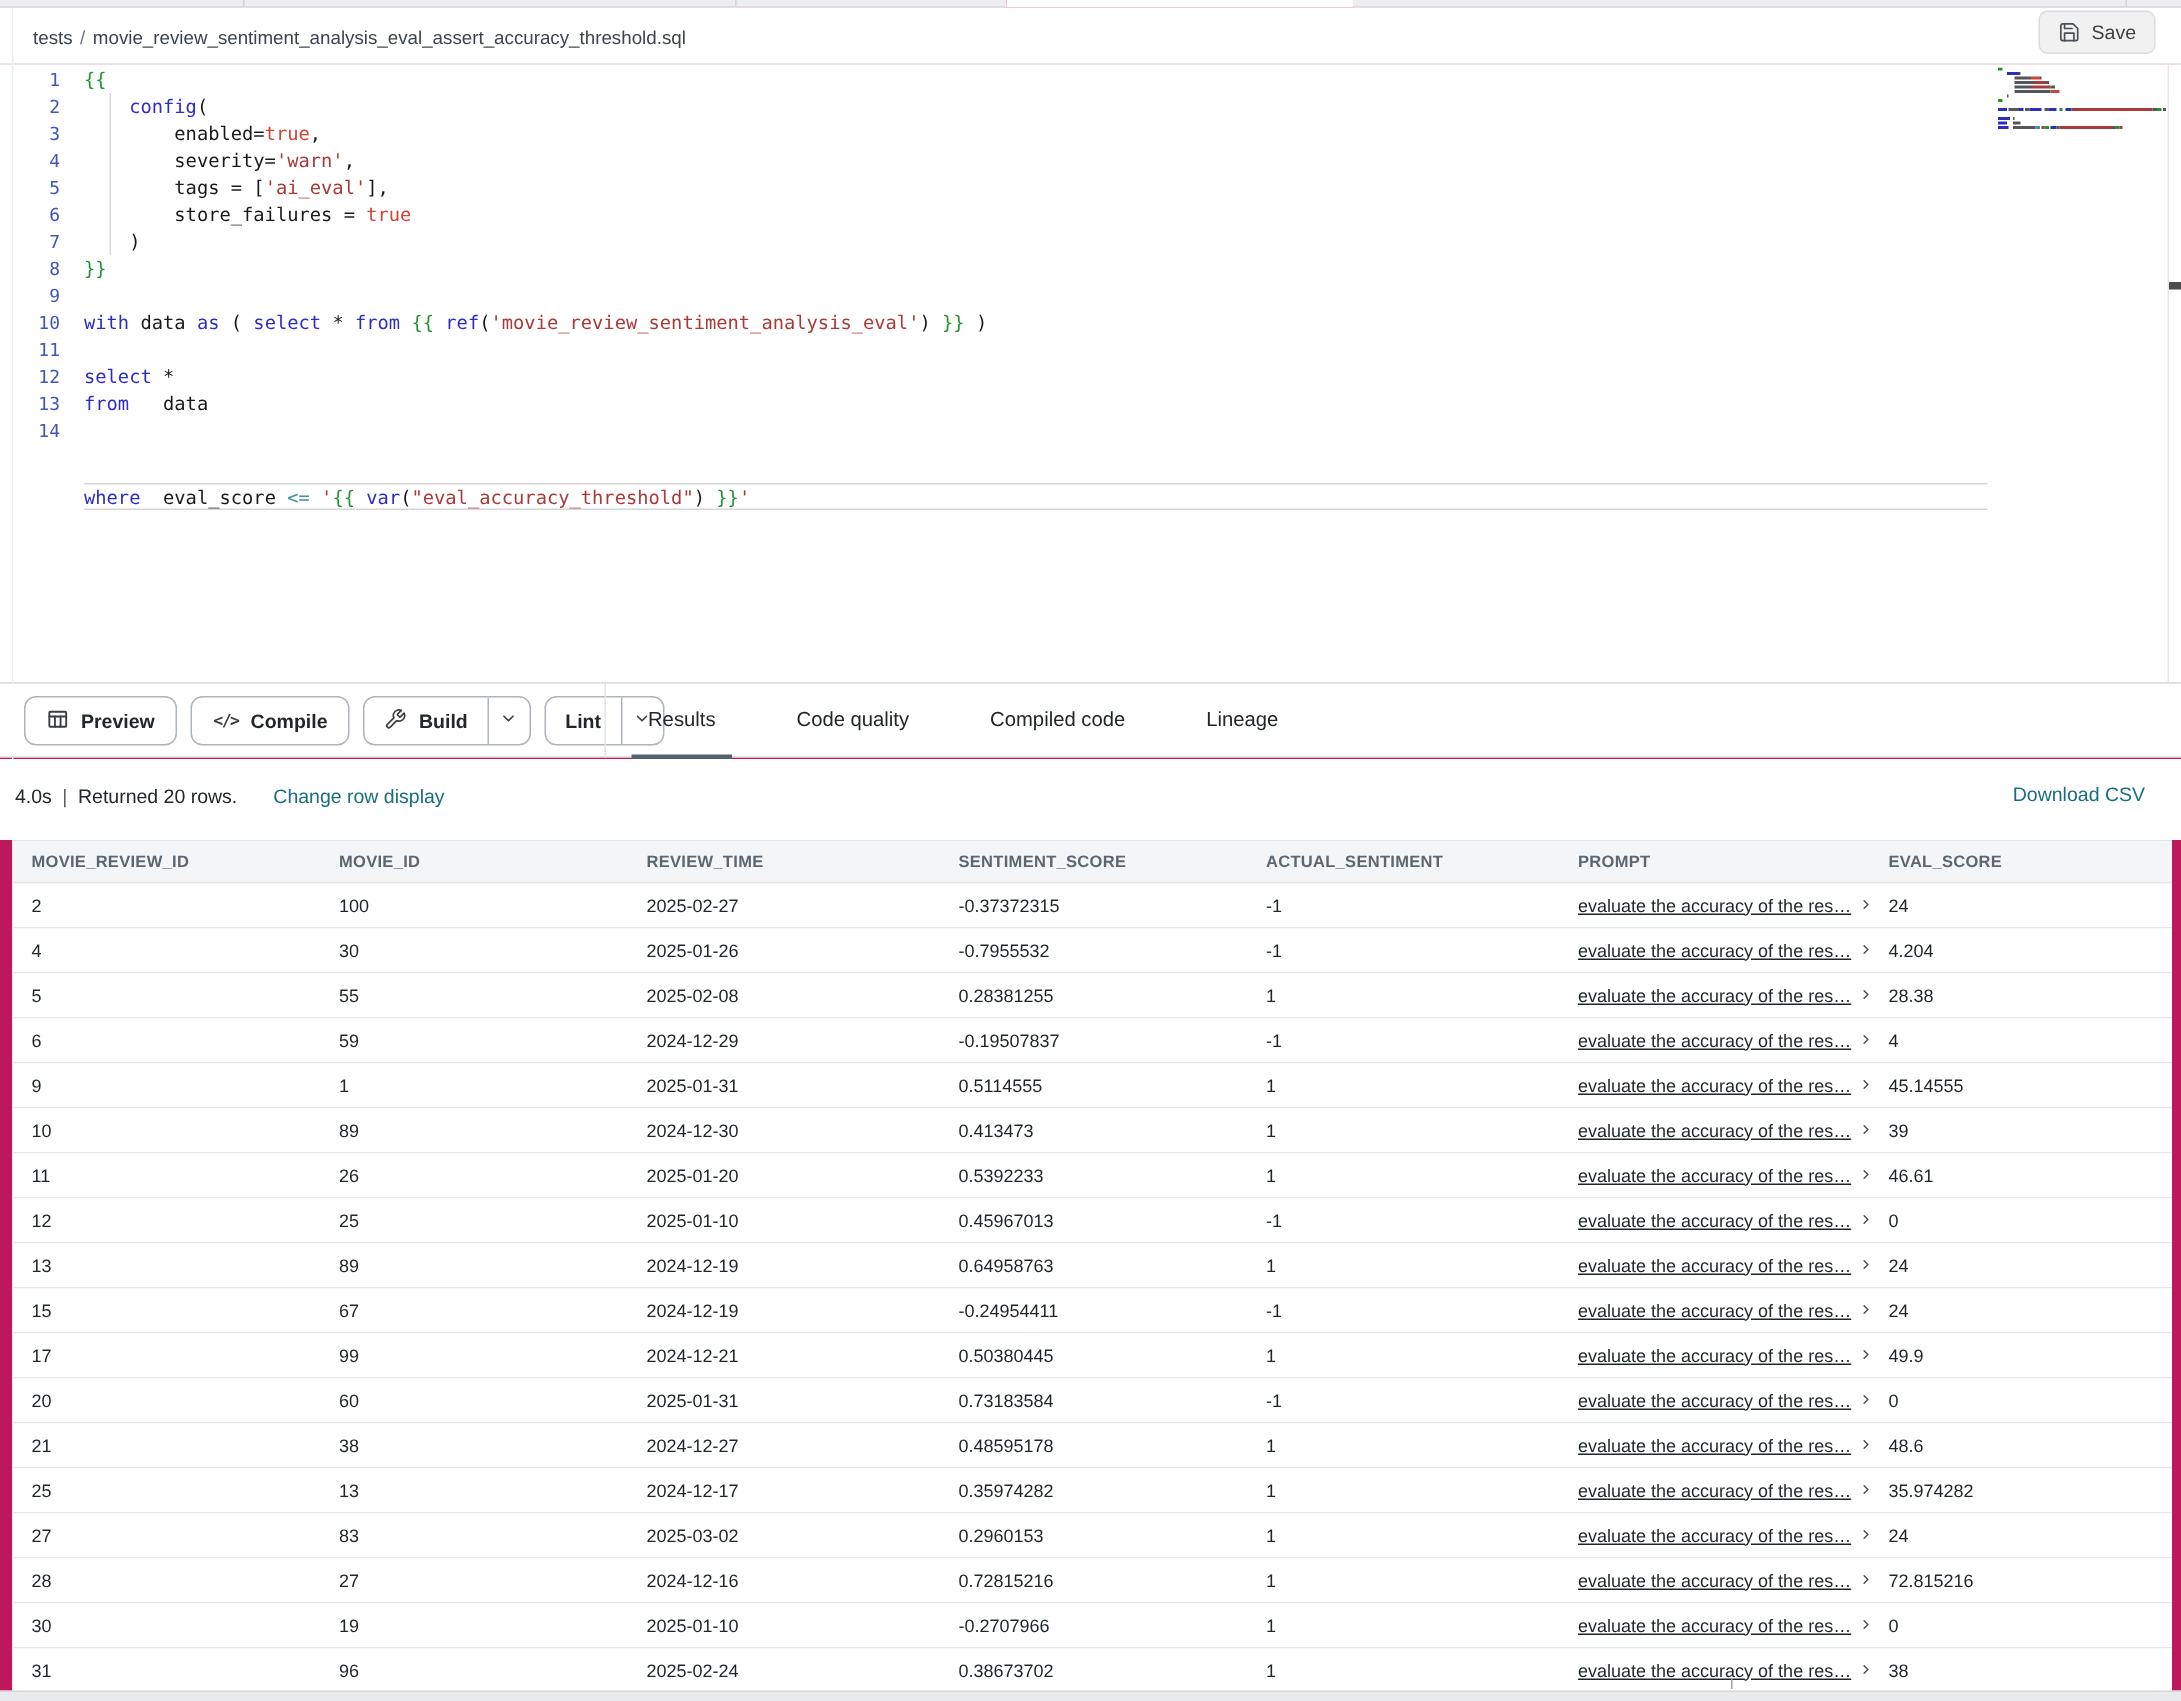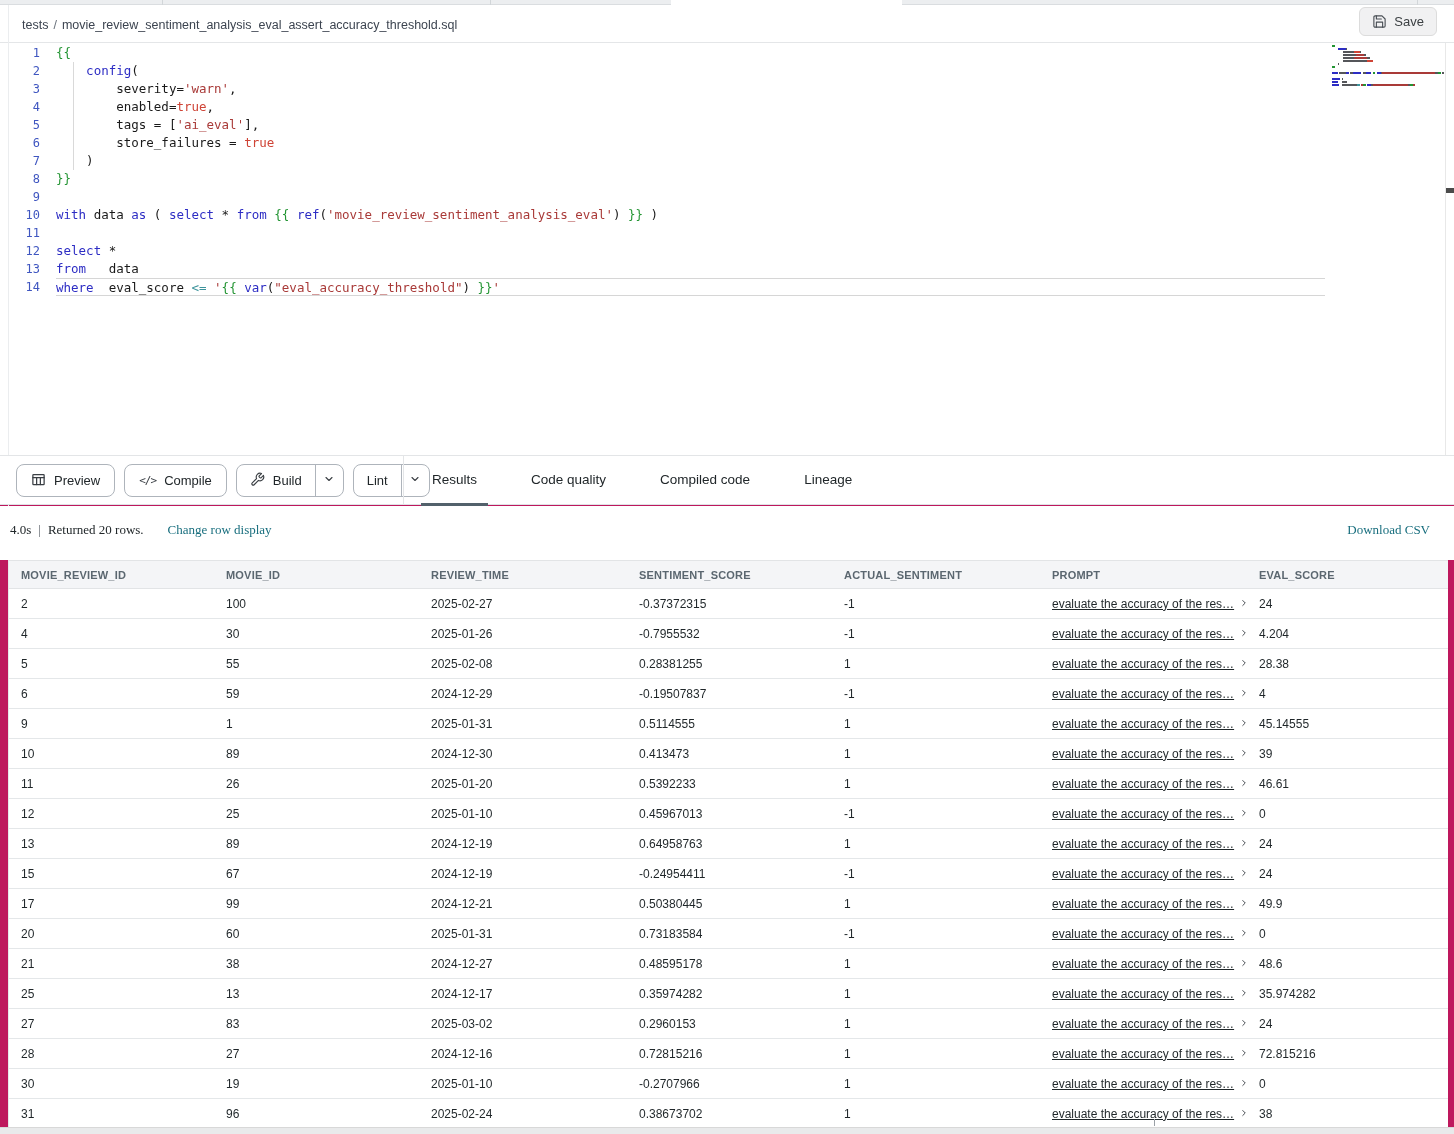--- a/index.html
+++ b/index.html
@@ -29,53 +29,53 @@
   .save-btn svg{display:block;}
 
   
   .editor{position:absolute;left:0;top:43px;width:1454px;height:412px;background:#fff;}
   .pane-left-border{position:absolute;left:8px;top:5px;width:1px;height:1121px;background:#ebedef;}
   .gutter{position:absolute;left:0;top:1px;width:40px;text-align:right;
           font-family:"DejaVu Sans Mono",monospace;font-size:12px;line-height:18px;color:var(--line-number);}
   .code{position:absolute;left:56px;top:1px;width:1269px;
         font-family:"DejaVu Sans Mono",monospace;font-size:12.5px;line-height:18px;color:var(--plain);}
   .code-line{white-space:pre;height:18px;}
-  .code-line.active{border-top:1px solid #d6d6d6;border-bottom:1px solid #d6d6d6;}
+  .code-line.active{border-top:1px solid #d6d6d6;border-bottom:1px solid #d6d6d6;margin-top:44px;}
   .tok-kw{color:var(--keyword);} .tok-str{color:var(--string);} .tok-atom{color:var(--atom);}
   .tok-jinja{color:var(--jinja);} .tok-op{color:var(--operator);} .tok-plain{color:var(--plain);}
   .indent-guide{position:absolute;left:73px;top:19px;width:1px;height:108px;background:#d9d9d9;}
   .editor-right-line{position:absolute;left:1445px;top:0;width:1px;height:412px;background:#e8e8e8;}
   .scroll-thumb-dash{position:absolute;left:1446px;top:145px;width:8px;height:5px;background:#4b4b4b;}
   .minimap{position:absolute;left:1332px;top:2px;width:114px;height:46px;overflow:hidden;}
   .mm-line{height:2px;margin-bottom:1px;white-space:nowrap;font-size:0;}
   .mm-tok{display:inline-block;height:2px;vertical-align:top;}
   .mm-plain{background:#55565a;} .mm-kw{background:var(--keyword);} .mm-str{background:var(--string);}
   .mm-atom{background:var(--atom);} .mm-jinja{background:var(--jinja);} .mm-op{background:var(--operator);}
   .mm-space{background:transparent;}
 
   
   .toolbar{position:absolute;left:0;top:455px;width:1454px;height:50px;background:#fff;
            border-top:1px solid #e3e5e7;border-bottom:1px solid #dfe3e6;}
   .toolbar .vdiv{position:absolute;left:403px;top:0;width:1px;height:49px;background:#e3e5e7;}
   .btn-row{position:absolute;left:16px;top:0;height:49px;display:flex;align-items:center;gap:9px;}
-  .btn,.split{font-size:13px;color:#21272a;background:#fff;}
+  .btn,.split{font-size:13px;color:#21272a;background:#fff;font-weight:bold;}
   .btn{display:inline-flex;align-items:center;gap:8px;height:33px;padding:0 14px;
        border:1px solid #aeb4bb;border-radius:8px;cursor:pointer;}
   .split{display:inline-flex;height:33px;border:1px solid #aeb4bb;border-radius:8px;overflow:hidden;}
   .split .main{display:inline-flex;align-items:center;gap:8px;padding:0 13px;cursor:pointer;}
   .split .caret{display:inline-flex;align-items:center;justify-content:center;width:28px;
                 border-left:1px solid #aeb4bb;cursor:pointer;}
   .icon-code{font-family:"DejaVu Sans Mono",monospace;font-size:11px;color:#3a3f44;letter-spacing:-1px;}
   .tabs{position:absolute;left:421px;top:0;height:50px;display:flex;gap:32px;}
   .tab{display:flex;align-items:center;height:50px;padding:0 11px;font-size:13.5px;color:#21272a;
        cursor:pointer;border-bottom:3px solid transparent;}
   .tab.active{border-bottom:3px solid var(--tab-underline);}
 
   
-  .statusrow{position:absolute;left:0;top:506px;width:1454px;height:54px;background:#fff;font-family:Liberation Serif, serif;}
+  .statusrow{position:absolute;left:0;top:506px;width:1454px;height:54px;background:#fff;}
   .status-left{position:absolute;left:10px;top:0;height:48px;display:flex;align-items:center;font-size:13px;}
   .status-left .pipe{color:#5a6068;padding:0 7px;font-size:13px;}
   .link{color:var(--link);cursor:pointer;font-size:13px;}
   .change-link{margin-left:24px;}
   .download-link{position:absolute;right:24px;top:16px;}
 
   
   .rtable{position:absolute;left:8px;top:560px;width:1440px;border-top:1px solid #e2e4e6;
           border-left:1px solid #e6e8ea;background:#fff;}
   .thead{display:grid;grid-template-columns:205px 205px 208px 205px 208px 207px 1fr;height:28px;
@@ -137,22 +137,22 @@
         <div class="ln">10</div>
         <div class="ln">11</div>
         <div class="ln">12</div>
         <div class="ln">13</div>
         <div class="ln">14</div>
       </div>
     <div class="indent-guide"></div>
     <div class="code">
         <div class="code-line"><span class="tok-jinja">{{</span></div>
         <div class="code-line"><span class="tok-plain">    </span><span class="tok-kw">config</span><span class="tok-plain">(</span></div>
+        <div class="code-line"><span class="tok-plain">        enabled=</span><span class="tok-atom">true</span><span class="tok-plain">,</span></div>
         <div class="code-line"><span class="tok-plain">        severity=</span><span class="tok-str">'warn'</span><span class="tok-plain">,</span></div>
-        <div class="code-line"><span class="tok-plain">        enabled=</span><span class="tok-atom">true</span><span class="tok-plain">,</span></div>
         <div class="code-line"><span class="tok-plain">        tags = [</span><span class="tok-str">'ai_eval'</span><span class="tok-plain">],</span></div>
         <div class="code-line"><span class="tok-plain">        store_failures = </span><span class="tok-atom">true</span></div>
         <div class="code-line"><span class="tok-plain">    )</span></div>
         <div class="code-line"><span class="tok-jinja">}}</span></div>
         <div class="code-line">&nbsp;</div>
         <div class="code-line"><span class="tok-kw">with</span><span class="tok-plain"> data </span><span class="tok-kw">as</span><span class="tok-plain"> ( </span><span class="tok-kw">select</span><span class="tok-plain"> * </span><span class="tok-kw">from</span><span class="tok-plain"> </span><span class="tok-jinja">{{</span><span class="tok-plain"> </span><span class="tok-kw">ref</span><span class="tok-plain">(</span><span class="tok-str">'movie_review_sentiment_analysis_eval'</span><span class="tok-plain">) </span><span class="tok-jinja">}}</span><span class="tok-plain"> )</span></div>
         <div class="code-line">&nbsp;</div>
         <div class="code-line"><span class="tok-kw">select</span><span class="tok-plain"> *</span></div>
         <div class="code-line"><span class="tok-kw">from</span><span class="tok-plain">   data</span></div>
         <div class="code-line active"><span class="tok-kw">where</span><span class="tok-plain">  eval_score </span><span class="tok-op">&lt;=</span><span class="tok-plain"> </span><span class="tok-str">'</span><span class="tok-jinja">{{</span><span class="tok-plain"> </span><span class="tok-kw">var</span><span class="tok-plain">(</span><span class="tok-str">"eval_accuracy_threshold"</span><span class="tok-plain">) </span><span class="tok-jinja">}}</span><span class="tok-str">'</span></div>

